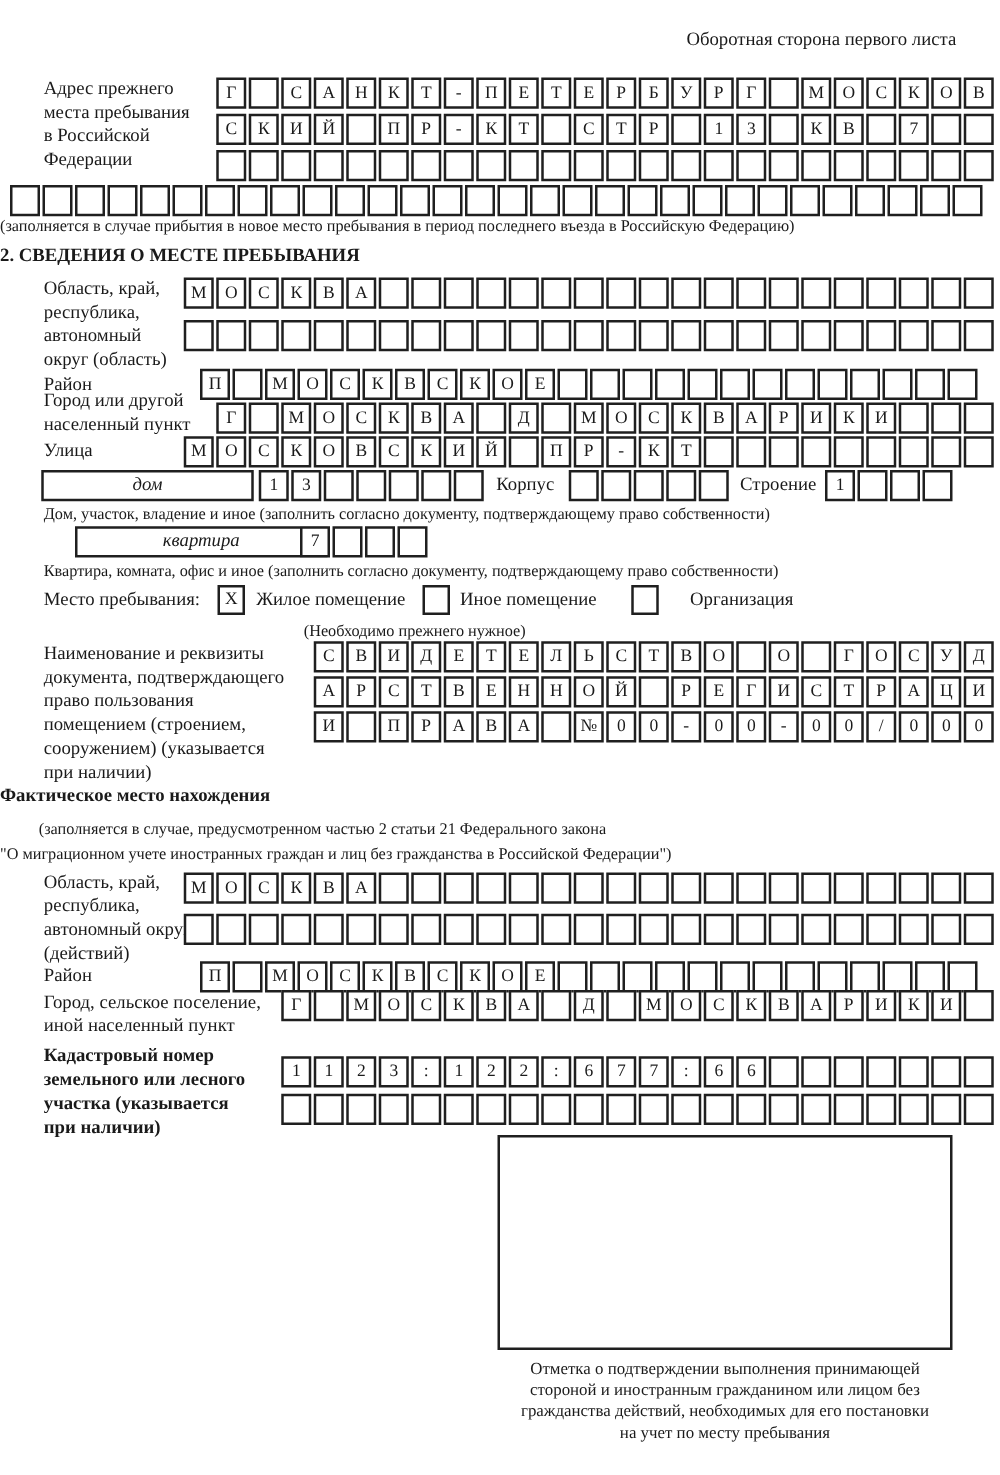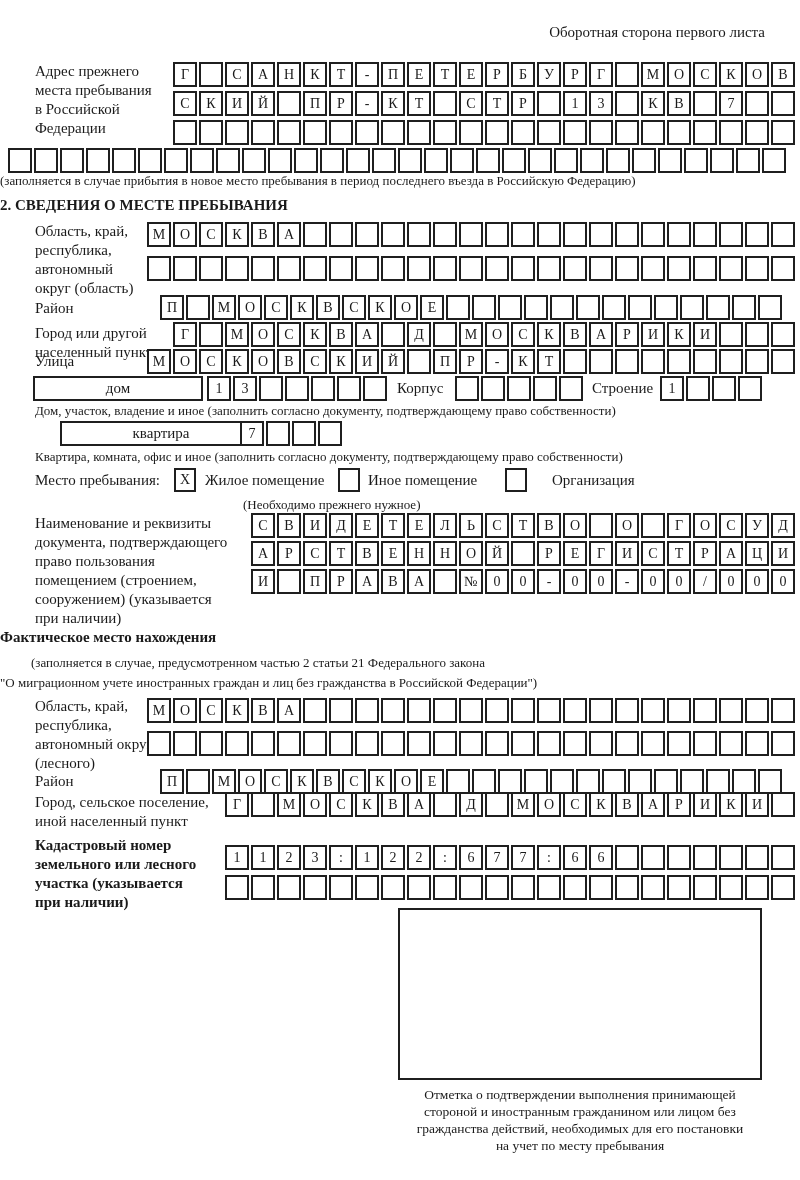--- a/index.html
+++ b/index.html
@@ -9,21 +9,21 @@
     overflow:hidden;
   }
   .cellrow{position:absolute;display:flex;gap:2px;}
   .cell{
     width:20px;height:21px;border:2px solid #1f1f1f;background:#fff;
     display:flex;align-items:center;justify-content:center;
     font-size:14px;line-height:21px;flex:0 0 auto;
   }
   .widebox{
     position:absolute;height:21px;border:2px solid #1f1f1f;background:#fff;
-    display:flex;align-items:center;justify-content:center;font-size:15px;
+    display:flex;align-items:center;justify-content:center;font-size:15px;font-style:italic;
   }
   .checkbox{
     position:absolute;width:18px;height:20px;border:2px solid #1f1f1f;background:#fff;
     display:flex;align-items:center;justify-content:center;font-size:14px;
   }
   .label{position:absolute;font-size:15px;line-height:19px;white-space:nowrap;}
   .lines div{white-space:nowrap;}
   .note{position:absolute;font-size:13px;white-space:nowrap;}
   .center{text-align:left;}
   .bold{font-weight:bold;}
@@ -240,21 +240,21 @@
     <div class="cell"></div>
     <div class="cell"></div>
     <div class="cell"></div>
     <div class="cell"></div>
     <div class="cell"></div>
     <div class="cell"></div>
     <div class="cell"></div>
     <div class="cell"></div>
   </div>
 
-<div class="label lines" style="left:35px;top:312px;margin-top:12px;">
+<div class="label lines" style="left:35px;top:312px;">
     <div>Город или другой</div>
     <div>населенный пункт</div>
   </div>
 <div class="cellrow" style="left:173px;top:322px;">
     <div class="cell">Г</div>
     <div class="cell"></div>
     <div class="cell">М</div>
     <div class="cell">О</div>
     <div class="cell">С</div>
     <div class="cell">К</div>
@@ -431,21 +431,21 @@
   </div>
 
 <div class="label bold center" style="left:0px;top:628px;width:800px;font-size:15px;">Фактическое место нахождения</div>
 <div class="note center" style="left:0px;top:655px;width:800px;padding-left:31px;">(заполняется в случае, предусмотренном частью 2 статьи 21 Федерального закона</div>
 <div class="note center" style="left:0px;top:675px;width:800px;">"О миграционном учете иностранных граждан и лиц без гражданства в Российской Федерации")</div>
 
 <div class="label lines" style="left:35px;top:697px;">
     <div>Область, край,</div>
     <div>республика,</div>
     <div>автономный округ</div>
-    <div>(лесного)</div>
+    <div>(действий)</div>
   </div>
 <div class="cellrow" style="left:147px;top:698px;">
     <div class="cell">М</div>
     <div class="cell">О</div>
     <div class="cell">С</div>
     <div class="cell">К</div>
     <div class="cell">В</div>
     <div class="cell">А</div>
     <div class="cell"></div>
     <div class="cell"></div>

